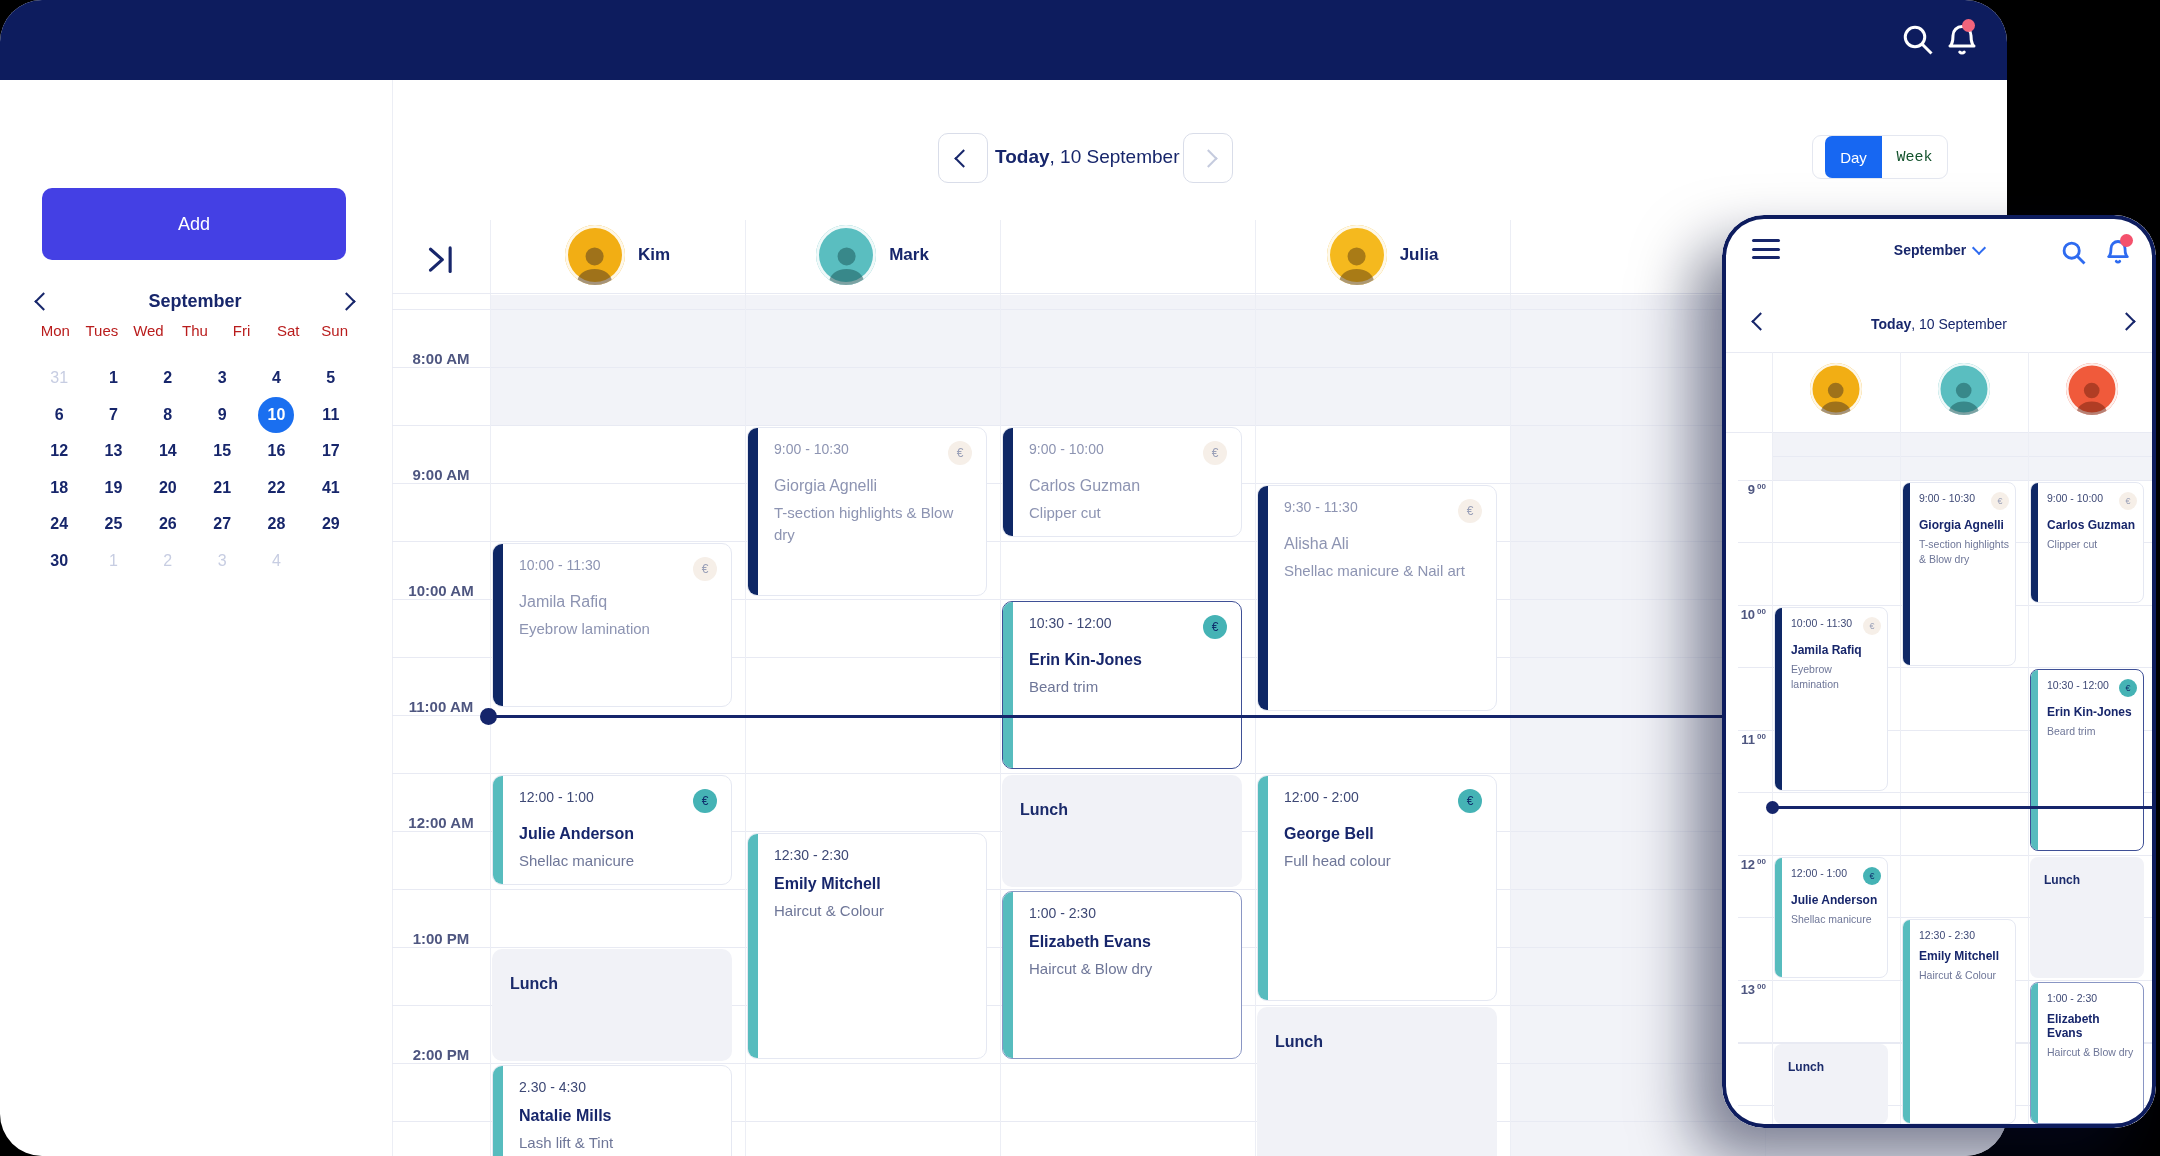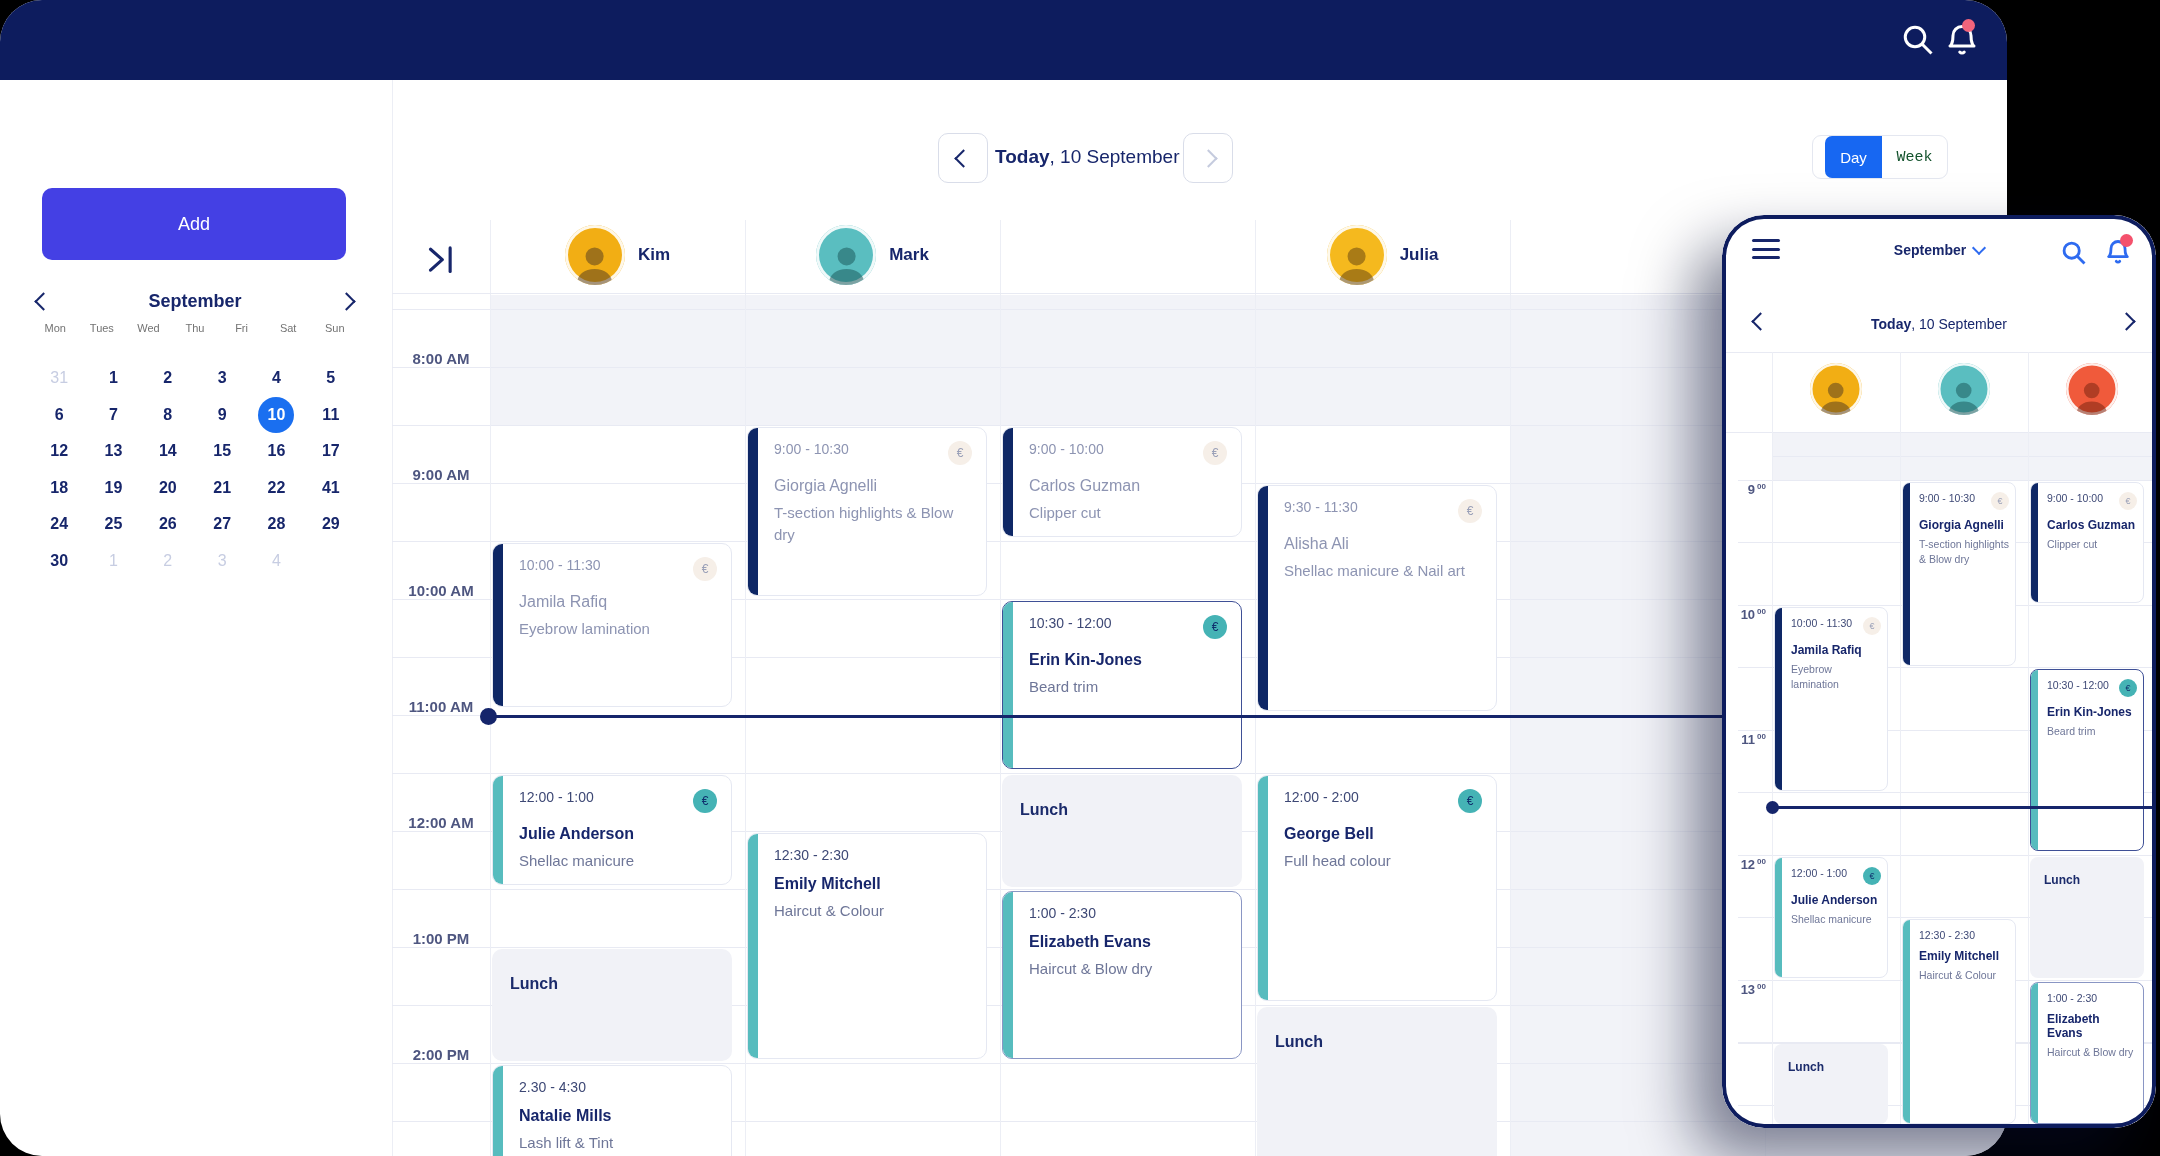--- a/index.html
+++ b/index.html
@@ -16,21 +16,21 @@
   
   .sidebar-border{left:392px;top:80px;width:1px;height:1076px;background:#ECEEF5;}
   .btn-outline{left:42px;top:119px;width:304px;height:62px;border:1.5px solid #27346F;border-radius:10px;
     display:flex;align-items:center;justify-content:center;font-size:18px;color:#17266B;background:#fff;cursor:pointer;}
   .btn-fill{left:42px;top:188px;width:304px;height:72px;background:#4440E4;border-radius:10px;
     display:flex;align-items:center;justify-content:center;font-size:18px;color:#fff;cursor:pointer;}
   .cal-head{left:30px;top:288px;width:330px;height:26px;display:flex;align-items:center;justify-content:space-between;color:#17266B;}
   .cal-month{font-size:18px;font-weight:700;}
   .cal-nav{width:26px;height:26px;display:flex;align-items:center;justify-content:center;cursor:pointer;}
   .cal-week{left:32px;top:322px;width:326px;height:24px;display:grid;grid-template-columns:repeat(7,1fr);
-    color:#737373;font-size:11px;}
+    color:#b91c1c;font-size:15px;}
   .cal-week span{text-align:center;}
   .cal-grid{left:32px;top:360px;width:326px;display:grid;grid-template-columns:repeat(6,1fr);grid-auto-rows:36.5px;}
   .cal-day{display:flex;align-items:center;justify-content:center;font-size:16px;font-weight:600;color:#17266B;cursor:pointer;}
   .cal-day.muted{color:#C7CDE2;font-weight:400;}
   .cal-day.selected{position:relative;color:#fff;z-index:1;}
   .cal-day.selected::before{content:"";position:absolute;width:36px;height:36px;border-radius:50%;background:#1A6FF0;z-index:-1;}
 
   
   .chev{display:inline-block;width:11px;height:11px;border-left:2.5px solid currentColor;border-bottom:2.5px solid currentColor;}
   .chev.l{transform:rotate(45deg);}

